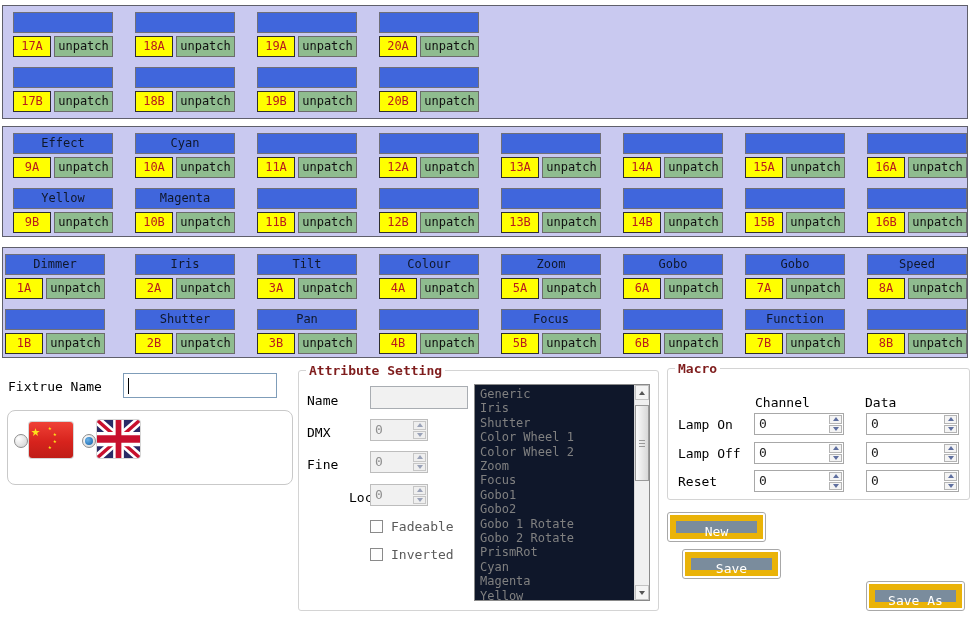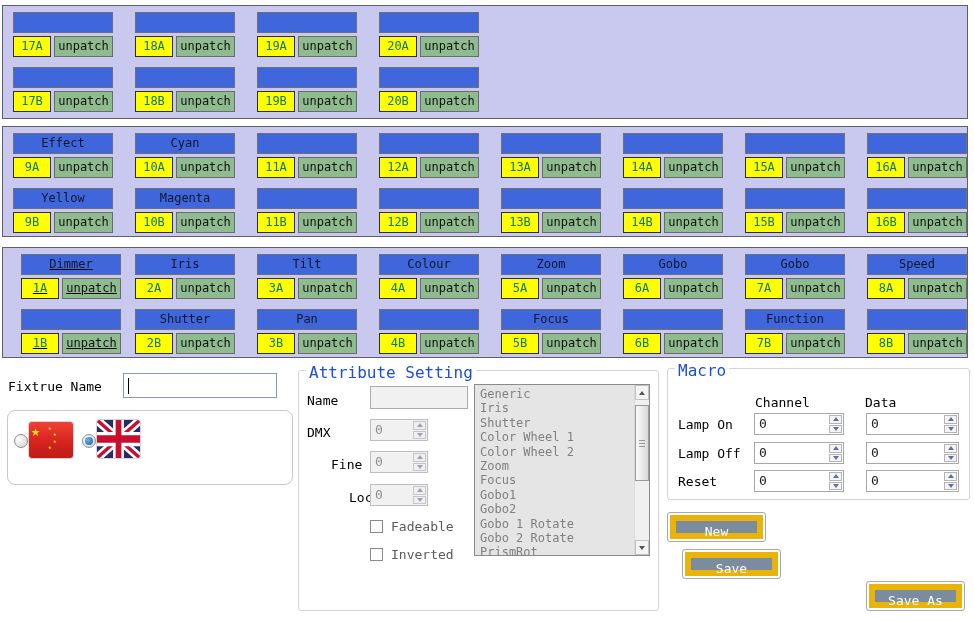--- a/index.html
+++ b/index.html
@@ -10,21 +10,21 @@
   .panel{position:absolute;left:2px;width:966px;background:#c9c9f0;
          border:1px solid #5f5f6b;box-sizing:border-box;}
   .panel1{top:5px;height:114px;}
   .panel2{top:126px;height:111px;}
   .panel3{top:247px;height:111px;}
   .pgroup{position:absolute;top:6px;width:100px;}
   .pbar{height:21px;line-height:19px;background:#4066dc;border:1px solid #6f6f79;
         color:#0f172a;text-align:center;font-size:12px;box-sizing:border-box;margin-bottom:3px;
         white-space:nowrap;overflow:hidden;}
   .prow{display:flex;gap:3px;height:21px;margin-bottom:10px;}
-  .pnum{width:38px;background:#ffff00;border:1px solid #2e2e2e;color:#0f766e;
+  .pnum{width:38px;background:#ffff00;border:1px solid #2e2e2e;color:#b91c1c;
         text-align:center;line-height:19px;font-size:12px;box-sizing:border-box;}
   .pst{width:59px;background:#8fbc8f;border:1px solid #6b6b6b;color:#101010;
        text-align:center;line-height:19px;font-size:12px;box-sizing:border-box;}
 
   
   .fixlabel{position:absolute;left:8px;top:379px;font-size:13px;}
   .fixinput{position:absolute;left:123px;top:373px;width:154px;height:25px;
             border:1px solid #7f9db9;background:#fff;box-sizing:border-box;}
   .caret{position:absolute;left:4px;top:4px;width:1px;height:16px;background:#000;}
   .langbox{position:absolute;left:7px;top:410px;width:284px;height:73px;
@@ -36,21 +36,21 @@
   .flag{position:absolute;overflow:hidden;border-radius:3px;box-shadow:0 0 0 1px #d6d6d6;}
   .flag-cn{left:21px;top:11px;width:44px;height:36px;
            background:linear-gradient(180deg,#ef4136 0%,#d7231d 55%,#bf1d17 100%);}
   .flag-cn .bstar{position:absolute;left:2px;top:0px;font-size:15px;color:#fde21a;line-height:18px;}
   .flag-cn .sstar{position:absolute;font-size:6px;color:#fde21a;line-height:6px;}
   .flag-uk{left:89px;top:9px;width:43px;height:38px;}
   .flag-uk svg{display:block;width:100%;height:100%;}
 
   
   .group{position:absolute;border:1px solid #d4d4d4;border-radius:3px;box-sizing:border-box;background:#fff;}
-  .gcap{position:absolute;top:-8px;left:7px;background:#fff;padding:0 3px;font-size:16px;color:#1d4ed8;}
+  .gcap{position:absolute;top:-8px;left:7px;background:#fff;padding:0 3px;font-size:13px;color:#7f1d1d;font-weight:bold;}
   .attr{left:298px;top:370px;width:361px;height:241px;}
   .macro{left:667px;top:368px;width:303px;height:132px;}
 
   .flabel{position:absolute;left:8px;font-size:13px;color:#000;white-space:nowrap;}
   .tinput{position:absolute;left:71px;width:98px;height:23px;box-sizing:border-box;
           background:#f1f1f1;border:1px solid #a9adb2;}
   .spin{position:absolute;height:22px;box-sizing:border-box;border:1px solid #a8a8a8;
         background:#fff;display:flex;}
   .spin .val{flex:1;font-size:13px;line-height:20px;padding-left:4px;color:#1c1c1c;overflow:hidden;}
   .spin .arrows{width:15px;display:flex;flex-direction:column;padding:1px;gap:1px;box-sizing:border-box;}
@@ -63,22 +63,22 @@
   .spin.dis .ab{background:#efefef;border-color:#c6c6c6;}
   .spin.dis .ab.up i{border-bottom-color:#9aa2b8;}
   .spin.dis .ab.dn i{border-top-color:#9aa2b8;}
   .aspin{left:71px;width:58px;}
 
   .cbox{position:absolute;left:71px;width:13px;height:13px;box-sizing:border-box;
         border:1px solid #8a8a8a;background:#fdfdfd;}
   .clabel{position:absolute;left:92px;font-size:13px;color:#5a5a5a;}
 
   
-  .listbox{position:absolute;left:175px;top:13px;width:176px;height:172px;box-sizing:border-box;
-           border:1px solid #8a8a8a;background:#e5e5e5;overflow:hidden;}
+  .listbox{position:absolute;left:175px;top:13px;width:176px;height:217px;box-sizing:border-box;
+           border:1px solid #8a8a8a;background:#0f172a;overflow:hidden;}
   .litems{position:absolute;left:0;top:1px;right:15px;bottom:0;padding:1px 0 0 5px;}
   .litem{font-size:12px;line-height:14.4px;color:#808080;white-space:nowrap;}
   .sbar{position:absolute;right:0;top:0;bottom:0;width:14px;background:#f0f0f0;border-left:1px solid #d9d9d9;}
   .sbtn{position:absolute;left:0;width:14px;height:15px;background:#f4f4f4;border:1px solid #c2c2c2;
         box-sizing:border-box;display:flex;align-items:center;justify-content:center;}
   .sbtn.top{top:0;} .sbtn.bot{bottom:0;}
   .sbtn i{display:block;width:0;height:0;border-left:3px solid transparent;border-right:3px solid transparent;}
   .sbtn.top i{border-bottom:4px solid #555;}
   .sbtn.bot i{border-top:4px solid #555;}
   .sthumb{position:absolute;left:0;top:20px;width:14px;height:76px;box-sizing:border-box;
@@ -246,21 +246,21 @@
           <div class="pst">unpatch</div>
         </div>
         <div class="pbar"></div>
         <div class="prow">
           <div class="pnum">16B</div>
           <div class="pst">unpatch</div>
         </div>
       </div>
     </div>
   <div class="panel panel3">
-      <div class="pgroup" style="left: 18px; text-decoration: underline;">
+      <div class="pgroup" style="left: 2px;">
         <div class="pbar">Dimmer</div>
         <div class="prow">
           <div class="pnum">1A</div>
           <div class="pst">unpatch</div>
         </div>
         <div class="pbar"></div>
         <div class="prow">
           <div class="pnum">1B</div>
           <div class="pst">unpatch</div>
         </div>
@@ -389,21 +389,21 @@
       <span class="arrows">
         <span class="ab up">
             <i></i>
           </span>
         <span class="ab dn">
             <i></i>
           </span>
       </span>
     </div>
 
-    <span class="flabel" style="top:86px;margin-left:24px;">Fine</span>
+    <span class="flabel" style="top:86px;">Fine</span>
     <div class="spin dis aspin" style="top:80px;">
       <span class="val">0</span>
       <span class="arrows">
         <span class="ab up">
             <i></i>
           </span>
         <span class="ab dn">
             <i></i>
           </span>
       </span>

